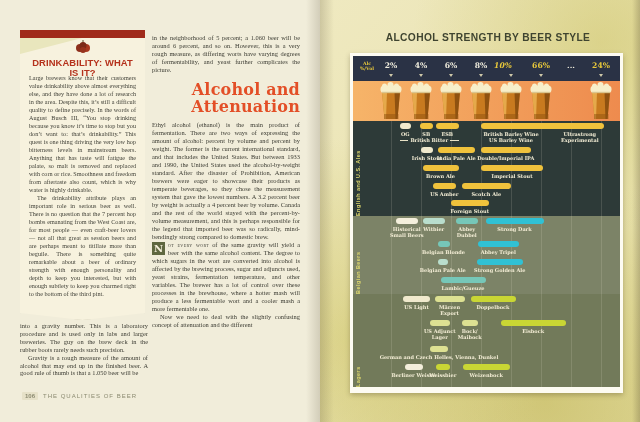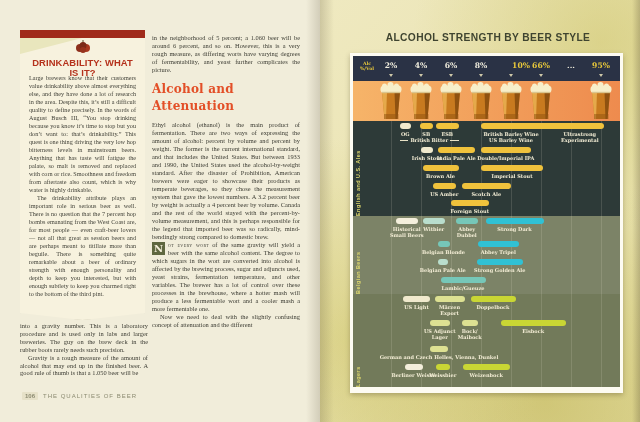--- a/index.html
+++ b/index.html
@@ -38,21 +38,21 @@
     font-size:6.4px;line-height:7.9px;color:#3d3d34;text-align:justify;}
   .col1-bottom p{margin:0;}
   .col1-bottom p+p{text-indent:8px;}
   .footer{position:absolute;left:22px;top:392px;font-family:"Liberation Sans",sans-serif;
     font-size:6px;color:#8b8a70;letter-spacing:1px;display:flex;align-items:center;gap:5px;}
   .pageno{font-weight:bold;background:#e6e1c8;padding:1px 3px;border-radius:1px;letter-spacing:0;}
   .col2{position:absolute;left:152px;top:34px;width:148px;
     font-size:6.4px;line-height:8px;color:#3d3d34;text-align:justify;}
   .col2 p{margin:0;}
   .main-heading{font-family:"DejaVu Serif",serif;font-weight:bold;color:#e34f27;
-    font-size:12px;line-height:17px;letter-spacing:0.2px;margin:7px 0 6px 0;text-align:left;}
+    font-size:16px;line-height:17px;letter-spacing:0.2px;margin:7px 0 6px 0;text-align:right;}
   .para-indent{text-indent:8px;}
   .dropcap-para{margin-top:7px;}
   .dropcap{float:left;width:13px;height:13px;background:#5f673f;color:#f6f1dc;
     font-family:"DejaVu Serif",serif;font-weight:bold;font-size:10px;line-height:13px;
     text-align:center;margin:1px 3px 0 0;}
   .smallcaps{font-variant:small-caps;letter-spacing:0.4px;}
 
   
   .chart-title{position:absolute;left:30px;top:31px;width:276px;text-align:center;
     font-family:"Liberation Sans",sans-serif;font-weight:bold;font-size:11px;color:#3f4430;
@@ -145,26 +145,26 @@
           <div>%/Vol</div>
         </div>
       <div class="tick" style="left: 38px;">2%</div>
           <div class="caret" style="left: 38px;"></div>
           <div class="tick" style="left: 68px;">4%</div>
           <div class="caret" style="left: 68px;"></div>
           <div class="tick" style="left: 98px;">6%</div>
           <div class="caret" style="left: 98px;"></div>
           <div class="tick" style="left: 128px;">8%</div>
           <div class="caret" style="left: 128px;"></div>
-          <div class="tick hl" style="left: 168px;">10%</div>
+          <div class="tick hl" style="left: 150px; font-style: italic;">10%</div>
           <div class="caret" style="left: 158px;"></div>
           <div class="tick hl" style="left: 188px;">66%</div>
           <div class="caret" style="left: 188px;"></div>
           <div class="tick" style="left: 218px;">...</div>
-          <div class="tick hl" style="left: 248px;">95%</div>
+          <div class="tick hl" style="left: 248px;">24%</div>
           <div class="caret" style="left: 248px;"></div>
         </div>
       <div class="glasses-band" id="glasses">
           <div class="glass" style="left: 25px;"><svg width="26" height="38" viewBox="0 0 26 38">
               <polygon points="4,10 22,10 19.5,37 6.5,37" fill="#c87a1f"></polygon>
               <polygon points="4,10 9,10 8,37 6.5,37" fill="#e5a94b"></polygon>
               <polygon points="16.5,10 22,10 19.5,37 17.5,37" fill="#8f5210"></polygon>
               <rect x="6" y="32" width="14.5" height="5" fill="#8f5210" opacity="0.5"></rect>
               <rect x="2.5" y="3.5" width="21" height="7.5" rx="3.5" fill="#f7efca"></rect>
               <circle cx="6.5" cy="4" r="2.5" fill="#f7efca"></circle>

